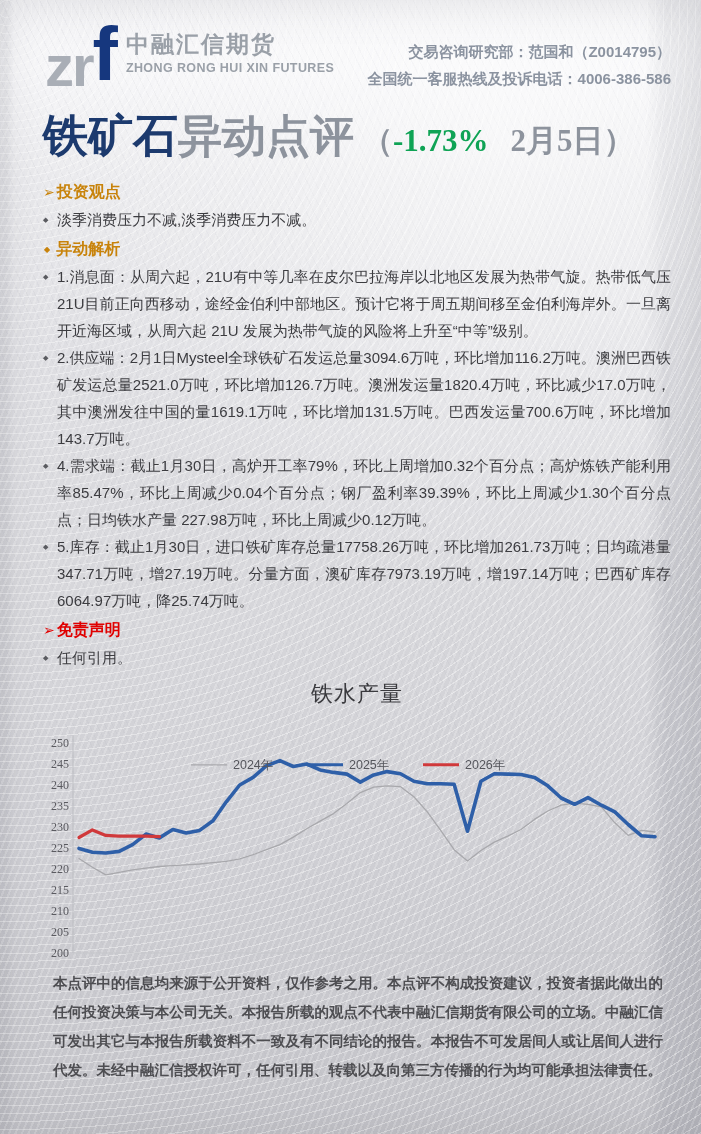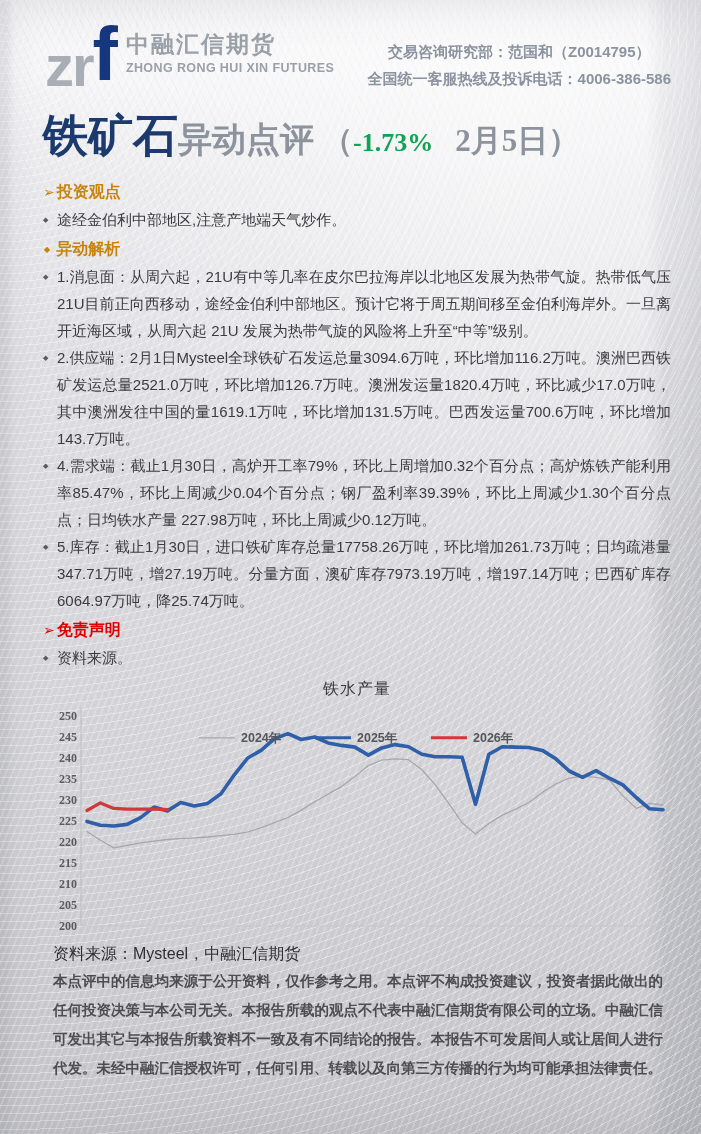--- a/index.html
+++ b/index.html
@@ -21,48 +21,48 @@
 
   
   .header { display:flex; align-items:flex-start; justify-content:space-between; padding:8px 0 0 2px; height:84px; }
   .logo { display:flex; align-items:flex-start; }
   .logo-mark { font-weight:bold; line-height:1; letter-spacing:-2px; white-space:nowrap; }
   .logo-zr { font-size:58px; color:#a9aeb6; }
   .logo-f  { font-size:76px; color:#16377e; position:relative; top:-6px; }
   .logo-text { margin-left:10px; padding-top:10px; }
   .logo-cn { font-size:23px; font-weight:bold; color:#9aa0a8; letter-spacing:2px; line-height:1.1; }
   .logo-en { font-size:12.5px; font-weight:bold; color:#9aa0a8; letter-spacing:.4px; margin-top:4px; }
-  .contact { padding-top:16px; text-align:center; }
+  .contact { padding-top:16px; text-align:right; }
   .contact div { font-size:15px; font-weight:bold; color:#8b93a0; line-height:27px; white-space:nowrap; }
 
   
   .title { margin:14px 0 16px 0; line-height:1.1; white-space:nowrap;
            font-family:"Liberation Serif","DejaVu Serif",serif; }
   .t-product { font-size:45px; font-weight:600; color:#1c3a6e; }
-  .t-suffix  { font-size:34px; font-weight:600; color:#8d939d;text-align:center; }
+  .t-suffix  { font-size:44px; font-weight:600; color:#8d939d;text-align:center; }
   .t-paren   { font-size:31px; font-weight:600; color:#8d939d; }
-  .t-change  { font-size:26px; font-weight:600; color:#0fa355; }
+  .t-change  { font-size:31px; font-weight:600; color:#0fa355; }
   .t-date    { font-size:31px; font-weight:600; color:#8d939d; margin-left:22px; }
 
   
   .sec-head { font-size:16px; font-weight:bold; line-height:27px; margin-top:2px; }
   .sec-head .arrow { font-size:14px; margin-right:2px; }
   .head-orange { color:#c8830b; }
   .head-red    { color:#e00000; }
   .sec-head .dia { font-size:8px; vertical-align:2px; margin:0 6px 0 1px; }
 
   ul.blist { list-style:none; }
   ul.blist li { position:relative; padding-left:14px; font-size:15px; color:#3c3c40;
                 line-height:27px; text-align:justify; }
   ul.blist .bullet { position:absolute; left:0; top:0; font-size:7px; line-height:27px; color:#5a5b60; }
 
   
   .chart-block { margin-top:6px; }
-  .chart-title { text-align:center; font-size:16px; color:#3a3a3e; letter-spacing:1px; margin:8px 0 2px 0; }
-  .chart-wrap { margin-left:10px;font-weight:bold; }
+  .chart-title { text-align:center; font-size:22px; color:#3a3a3e; letter-spacing:1px; margin:8px 0 20px 0; }
+  .chart-wrap { margin-left:2px; }
   svg text.tick { font-family:"Liberation Serif","DejaVu Serif",serif; font-size:12px; fill:#5a5a60; }
   svg text.legend-label { font-size:12.5px; fill:#55565c; }
 
   
   .source { font-size:16px; color:#2f2f33; margin:4px 0 0 10px; }
   .disclaimer { margin:2px 0 0 10px; width:610px; }
   .disc-head { font-size:15px; font-weight:bold; color:#e00000; line-height:22px; }
   .disc-body { font-size:14.5px; font-weight:bold; color:#4e4e52; line-height:29px;
                text-align:justify; margin-top:2px; }
 </style>
@@ -83,34 +83,34 @@
       <div class="contact">
         <div>交易咨询研究部：范国和（Z0014795）</div>
         <div>全国统一客服热线及投诉电话：4006-386-586</div>
       </div>
     </div>
 
     <h1 class="title"><span class="t-product">铁矿石</span><span class="t-suffix">异动点评</span> <span class="t-paren">（</span><span class="t-change">-1.73%</span><span class="t-date">2月5日</span><span class="t-paren">）</span></h1>
 
     <div class="sec-head head-orange"><span class="arrow">➢</span><span>投资观点</span></div>
     <ul class="blist">
-      <li><span class="bullet">◆</span><span>途经金伯利中部地区,注意产地端天气炒作。</span></li>
+      <li><span class="bullet">◆</span><span>淡季消费压力不减,淡季消费压力不减。</span></li>
     </ul>
 
     <div class="sec-head head-orange"><span class="dia">◆</span><span>异动解析</span></div>
     <ul class="blist">
       <li><span class="bullet">◆</span><span>1.消息面：从周六起，21U有中等几率在皮尔巴拉海岸以北地区发展为热带气旋。热带低气压21U目前正向西移动，途经金伯利中部地区。预计它将于周五期间移至金伯利海岸外。一旦离开近海区域，从周六起 21U 发展为热带气旋的风险将上升至“中等”级别。</span></li>
       <li><span class="bullet">◆</span><span>2.供应端：2月1日Mysteel全球铁矿石发运总量3094.6万吨，环比增加116.2万吨。澳洲巴西铁矿发运总量2521.0万吨，环比增加126.7万吨。澳洲发运量1820.4万吨，环比减少17.0万吨，其中澳洲发往中国的量1619.1万吨，环比增加131.5万吨。巴西发运量700.6万吨，环比增加143.7万吨。</span></li>
       <li><span class="bullet">◆</span><span>4.需求端：截止1月30日，高炉开工率79%，环比上周增加0.32个百分点；高炉炼铁产能利用率85.47%，环比上周减少0.04个百分点；钢厂盈利率39.39%，环比上周减少1.30个百分点点；日均铁水产量 227.98万吨，环比上周减少0.12万吨。</span></li>
       <li><span class="bullet">◆</span><span>5.库存：截止1月30日，进口铁矿库存总量17758.26万吨，环比增加261.73万吨；日均疏港量347.71万吨，增27.19万吨。分量方面，澳矿库存7973.19万吨，增197.14万吨；巴西矿库存6064.97万吨，降25.74万吨。</span></li>
     </ul>
 
     <div class="sec-head head-red"><span class="arrow">➢</span><span>免责声明</span></div>
     <ul class="blist">
-      <li><span class="bullet">◆</span><span>资料来源。</span></li>
+      <li><span class="bullet">◆</span><span>任何引用。</span></li>
     </ul>
 
     <div class="chart-block">
       <div class="chart-title">铁水产量</div>
       <div class="chart-wrap">
         <svg id="chart-svg" width="624" height="234" viewBox="0 0 624 234">
             <text x="24" y="18" text-anchor="end" class="tick">250</text>
             <text x="24" y="39" text-anchor="end" class="tick">245</text>
             <text x="24" y="60" text-anchor="end" class="tick">240</text>
             <text x="24" y="81" text-anchor="end" class="tick">235</text>
@@ -129,20 +129,19 @@
             <line x1="146" y1="35.839999999999954" x2="182" y2="35.839999999999954" stroke="#a8a8ac" stroke-width="1.3"></line>
             <text x="188" y="40.339999999999954" class="legend-label">2024年</text>
             <line x1="262" y1="35.839999999999954" x2="298" y2="35.839999999999954" stroke="#2e5fa8" stroke-width="3"></line>
             <text x="304" y="40.339999999999954" class="legend-label">2025年</text>
             <line x1="378" y1="35.839999999999954" x2="414" y2="35.839999999999954" stroke="#d0393b" stroke-width="3"></line>
             <text x="420" y="40.339999999999954" class="legend-label">2026年</text>
           </svg>
       </div>
     </div>
 
-    <div class="source">资料来源：Mysteel，中融汇信期货</div>
 
     <div class="disclaimer">
       <div class="disc-body">本点评中的信息均来源于公开资料，仅作参考之用。本点评不构成投资建议，投资者据此做出的任何投资决策与本公司无关。本报告所载的观点不代表中融汇信期货有限公司的立场。中融汇信可发出其它与本报告所载资料不一致及有不同结论的报告。本报告不可发居间人或让居间人进行代发。未经中融汇信授权许可，任何引用、转载以及向第三方传播的行为均可能承担法律责任。</div>
     </div>
 
   </div>
 </div>
 
 </body></html>

